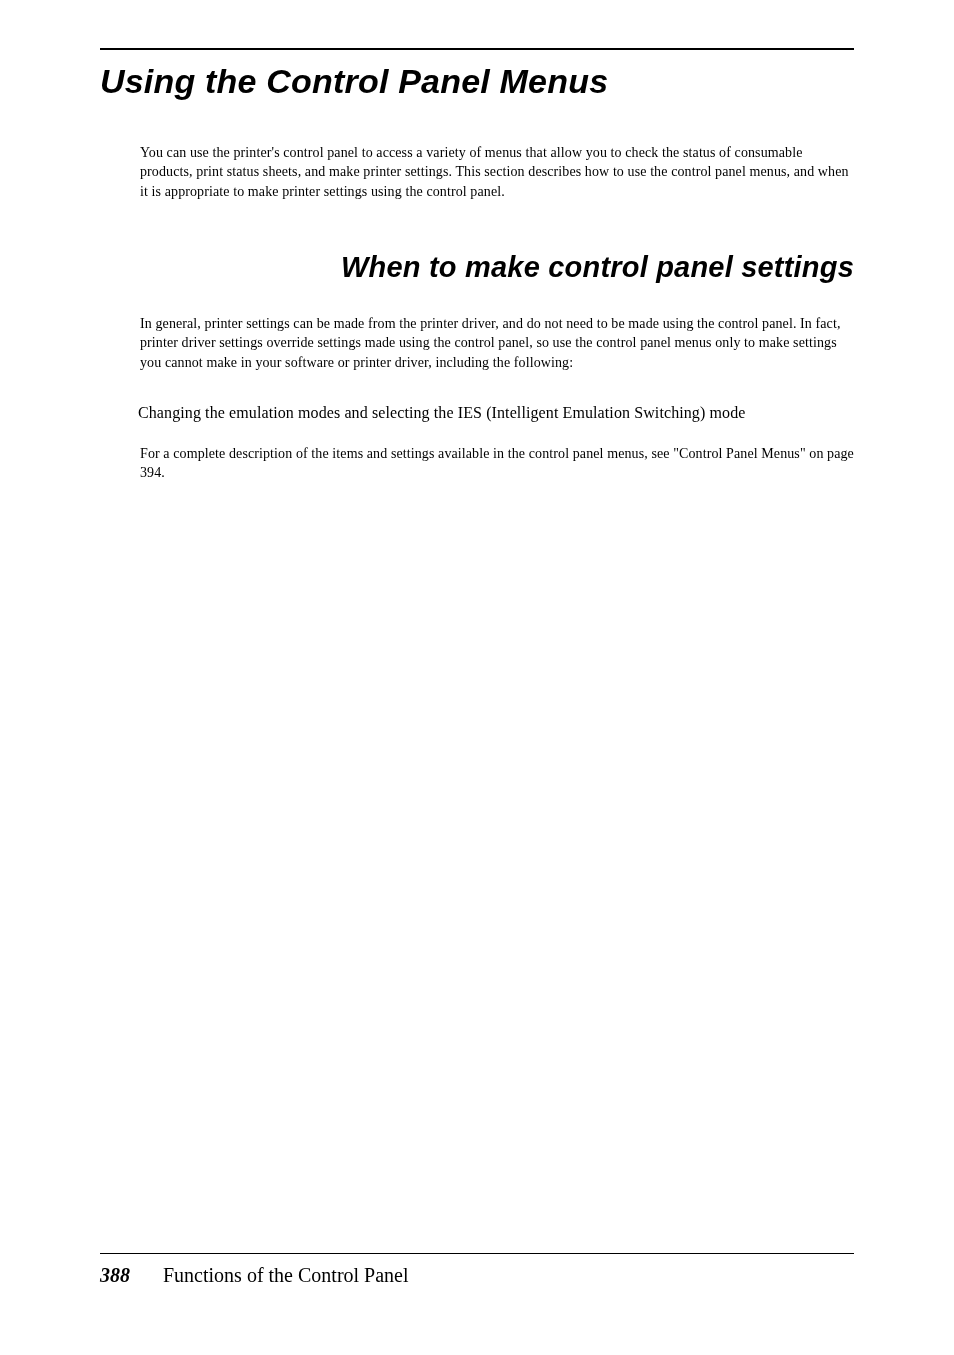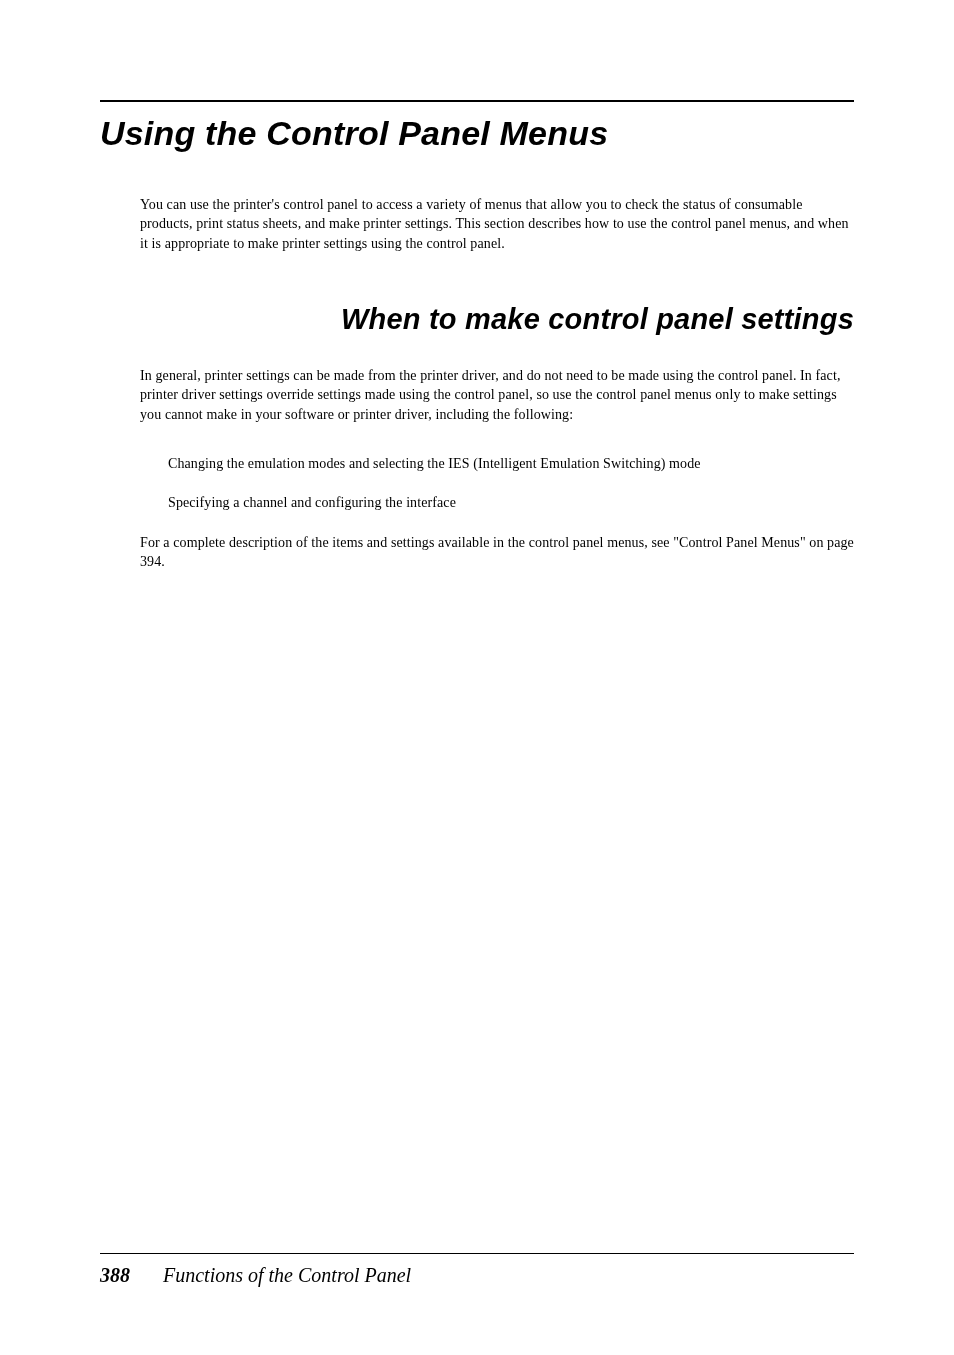--- a/index.html
+++ b/index.html
@@ -9,21 +9,21 @@
   }
   body {
     width: 954px;
     height: 1355px;
     background: #ffffff;
     font-family: Georgia, 'Times New Roman', serif;
     color: #000000;
     position: relative;
   }
   .page {
-    padding: 100px 100px 60px 100px;
+    padding: 48px 100px 60px 100px;
     height: 100%;
     position: relative;
   }
   .rule {
     border-top: 2px solid #000;
     margin-bottom: 12px;
   }
   .h1 {
     font-family: Arial, Helvetica, sans-serif;
     font-weight: bold;
@@ -43,23 +43,23 @@
     text-align: right;
   }
   .body-text {
     font-size: 14px;
     line-height: 1.38;
     margin-left: 40px;
     margin-bottom: 10px;
     letter-spacing: 0.1px;
   }
   .list-item {
-    font-size: 14px;
+    font-size: 16px;
     line-height: 1.38;
-    margin-left: 68px;
+    margin-left: 38px;
     margin-bottom: 20px;
     letter-spacing: 0.1px;
   }
   .footer {
     position: absolute;
     bottom: 68px;
     left: 100px;
     right: 100px;
   }
   .footer-rule {
@@ -70,40 +70,38 @@
     font-size: 20px;
   }
   .page-num {
     font-family: Liberation Serif, serif;
     font-style: italic;
     font-weight: bold;
     margin-right: 28px;
   }
   .footer-title {
     font-family: Georgia, serif;
-    font-style: italic;
   }
 </style>
 </head>
 <body>
 
 <div class="page">
   <div class="rule"></div>
   <h1 class="h1">Using the Control Panel Menus</h1>
 
   <p class="body-text">You can use the printer's control panel to access a variety of menus that allow you to check the status of consumable products, print status sheets, and make printer settings. This section describes how to use the control panel menus, and when it is appropriate to make printer settings using the control panel.</p>
 
   <h2 class="h2">When to make control panel settings</h2>
 
   <p class="body-text">In general, printer settings can be made from the printer driver, and do not need to be made using the control panel. In fact, printer driver settings override settings made using the control panel, so use the control panel menus only to make settings you cannot make in your software or printer driver, including the following:</p>
 
   <div style="height: 20px;"></div>
 
   <p class="list-item">Changing the emulation modes and selecting the IES (Intelligent Emulation Switching) mode</p>
-  <p class="list-item">Specifying a channel and configuring the interface</p>
 
 
   <p class="body-text">For a complete description of the items and settings available in the control panel menus, see "Control Panel Menus" on page 394.</p>
 
   <div class="footer">
     <div class="footer-rule"></div>
     <div class="footer-text">
       <span class="page-num">388</span>
       <span class="footer-title">Functions of the Control Panel</span>
     </div>

